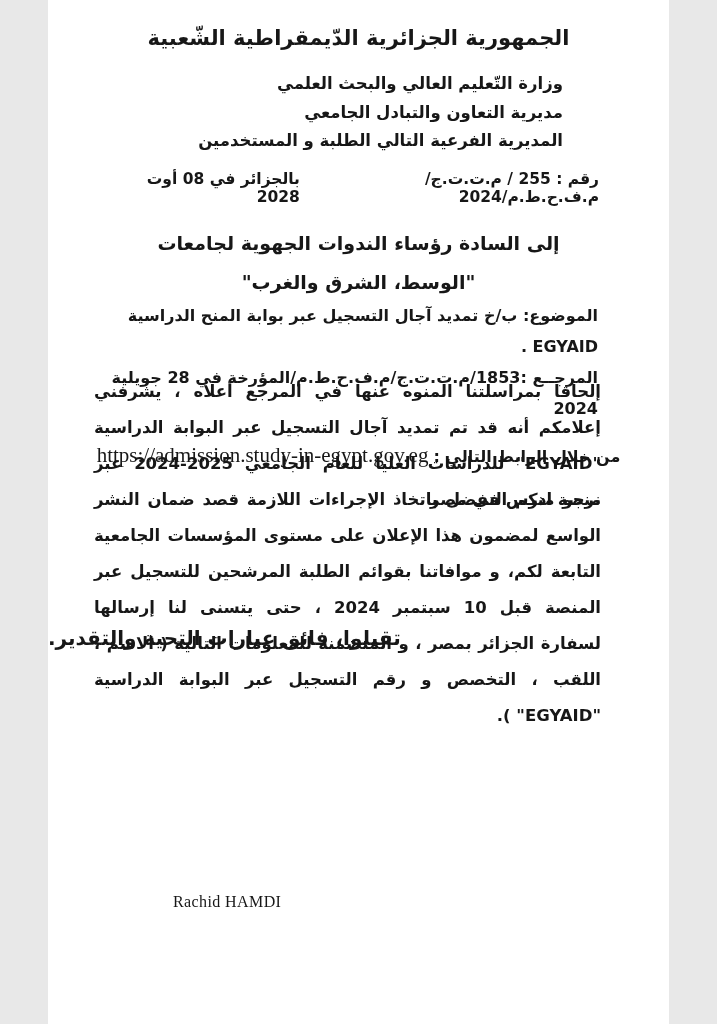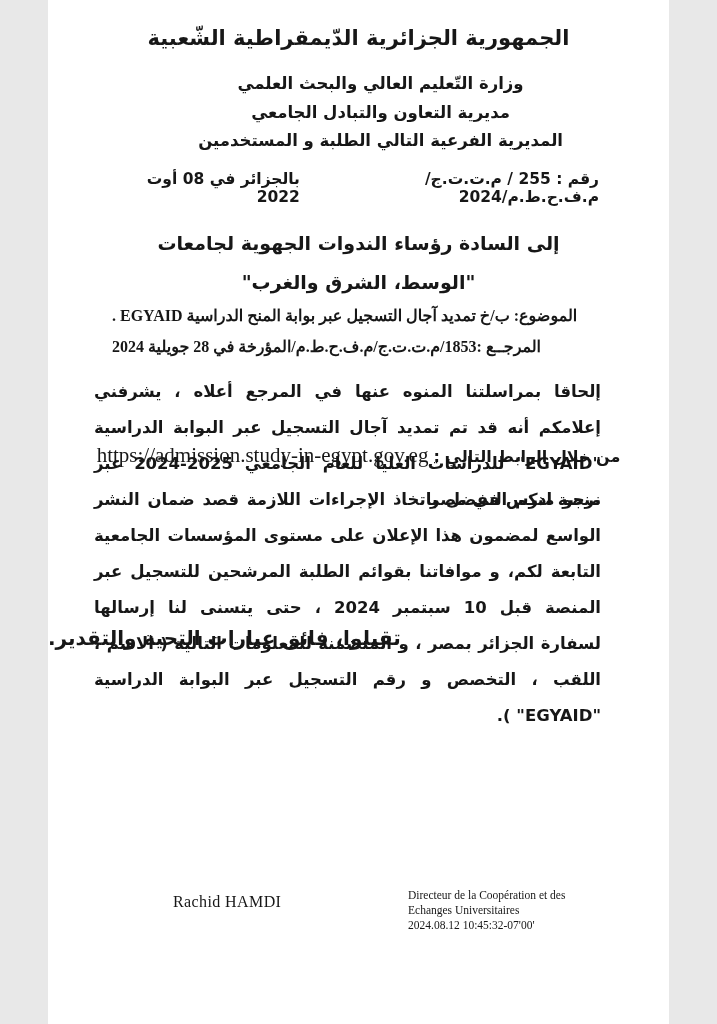--- a/index.html
+++ b/index.html
@@ -17,43 +17,42 @@
   .abs { position: absolute; }
   .ar { font-weight: 700; }
 
   .header-title {
     top: 26px; left: 0; right: 0;
     text-align: center;
     font-size: 21px;
   }
   .header-lines {
     top: 70px; right: 106px;
-    text-align: center;
+    text-align: right;
     font-size: 16.5px;
     line-height: 28.5px;
   }
   .ref-row {
     top: 170px; right: 70px; left: 60px;
     display: flex;
     justify-content: space-between;
     align-items: baseline;
     font-size: 15.5px;
   }
   .addressee {
     top: 224px; left: 0; right: 0;
     text-align: center;
     font-size: 19px;
     line-height: 39px;
   }
   .subject-block {
-    top: 300px; right: 71px; left: 64px;
-    text-align: left;
+    top: 300px; right: 71px; left: 52px;
+    text-align: right;
     font-size: 16px;
     line-height: 31px;
-    font-family: Liberation Serif, serif;
   }
   .para {
     right: 68px; left: 46px;
     text-align: justify;
     font-size: 16.5px;
     line-height: 36px;
   }
   .para1 { top: 374px; }
   .para2 { top: 482px; }
   .link-line {
@@ -101,21 +100,21 @@
   <div class="abs header-title ar">الجمهورية الجزائرية الدّيمقراطية الشّعبية</div>
 
   <div class="abs header-lines ar">
     <div>وزارة التّعليم العالي والبحث العلمي</div>
     <div>مديرية التعاون والتبادل الجامعي</div>
     <div>المديرية الفرعية التالي الطلبة و المستخدمين</div>
   </div>
 
   <div class="abs ref-row ar">
     <span>رقم : 255 / م.ت.ت.ج/م.ف.ح.ط.م/2024</span>
-    <span>بالجزائر في 08 أوت 2022</span>
+    <span>بالجزائر في 08 أوت 2028</span>
   </div>
 
   <div class="abs addressee ar">
     <div>إلى السادة رؤساء الندوات الجهوية لجامعات</div>
     <div>"الوسط، الشرق والغرب"</div>
   </div>
 
   <div class="abs subject-block ar">
     <div>الموضوع: ب/خ تمديد آجال التسجيل عبر بوابة المنح الدراسية EGYAID .</div>
     <div>المرجــع :1853/م.ت.ت.ج/م.ف.ح.ط.م/المؤرخة في 28 جويلية 2024</div>
@@ -127,18 +126,14 @@
     <span class="ar">من خلال الرابط التالي :</span>
     <a href="#" class="link-url">https://admission.study-in-egypt.gov.eg</a>
   </div>
 
   <div class="abs para para2 ar">نرجو منكم التفضل باتخاذ الإجراءات اللازمة قصد ضمان النشر الواسع لمضمون هذا الإعلان على مستوى المؤسسات الجامعية التابعة لكم، و موافاتنا بقوائم الطلبة المرشحين للتسجيل عبر المنصة قبل 10 سبتمبر 2024 ، حتى يتسنى لنا إرسالها لسفارة الجزائر بمصر ، و المتضمنة للمعلومات التالية ( الاسم ، اللقب ، التخصص و رقم التسجيل عبر البوابة الدراسية "EGYAID" ).</div>
 
   <div class="abs closing ar">تقبلوا، فائق عبارات التحية والتقدير.</div>
 
   <div class="abs sig-name">Rachid HAMDI</div>
 
-  <div class="abs sig-block">
-    <div>Directeur de la Coopération et des Echanges Universitaires</div>
-    <div>2024.08.12 10:45:32-07'00'</div>
-  </div>
 
 </div>
 
 </body></html>

